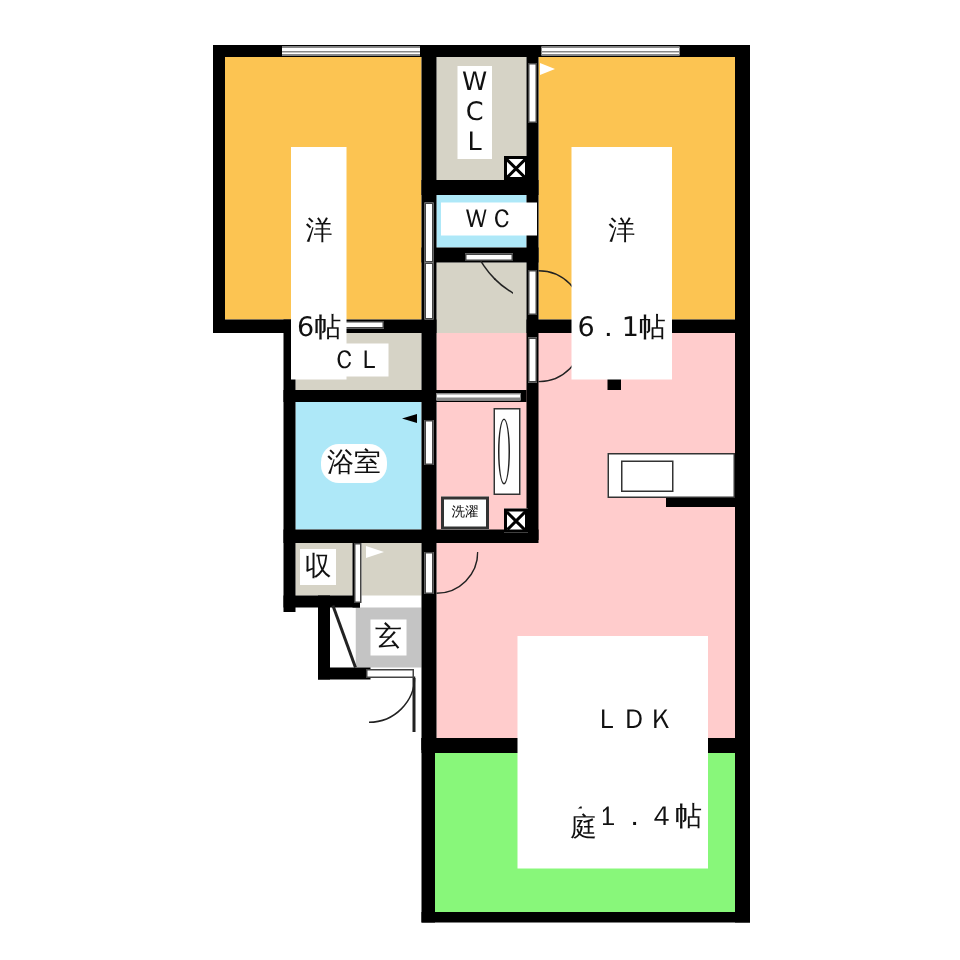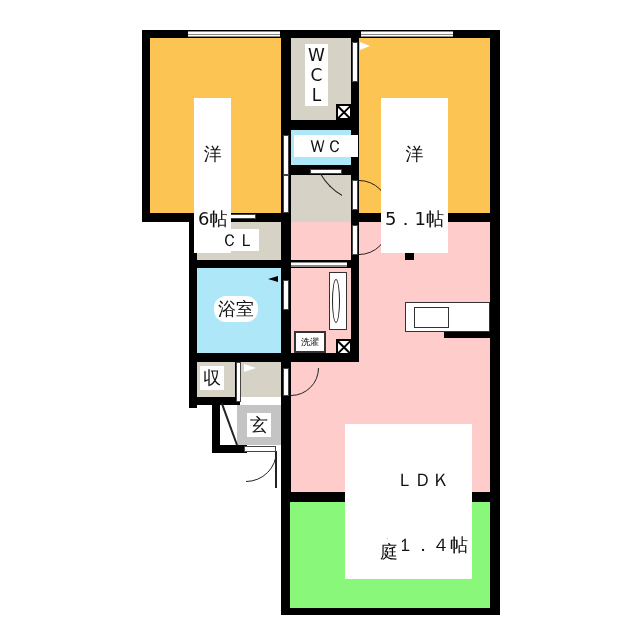--- a/index.html
+++ b/index.html
@@ -123,21 +123,21 @@
 <div style="position:absolute;left:405px;top:302px;width:85px;height:30px;background:#fff;border:1px solid #333;box-sizing:border-box;">
   <div style="position:absolute;left:8px;top:4px;width:35px;height:21px;border:1px solid #333;box-sizing:border-box;"></div>
 </div>
 
 <div class="lbl" style="left:194px;top:98px;">
   <div>洋</div>
   <div>6帖</div>
 </div>
 <div class="lbl" style="left:381px;top:98px;">
   <div>洋</div>
-  <div>5．1帖</div>
+  <div>6．1帖</div>
 </div>
 <div class="lbl" style="left:305px;top:44px;font-size:17px;line-height:20px;padding:1px 3px;">W
 C
 L</div>
 <div class="lbl" style="left:294px;top:135px;font-size:17px;padding:1px 15px;">ＷＣ</div>
 <div class="lbl" style="left:217px;top:229px;font-size:17px;padding:1px 4px;text-align:right;">ＣＬ</div>
 <div class="lbl" style="left:214px;top:296px;border-radius:12px;">浴室</div>
 <div class="lbl" style="left:200px;top:366px;padding:1px 3px;">収</div>
 <div class="lbl" style="left:247px;top:413px;padding:1px 3px;">玄</div>
 <div class="lbl" style="left:345px;top:424px;padding-left:33px;">

